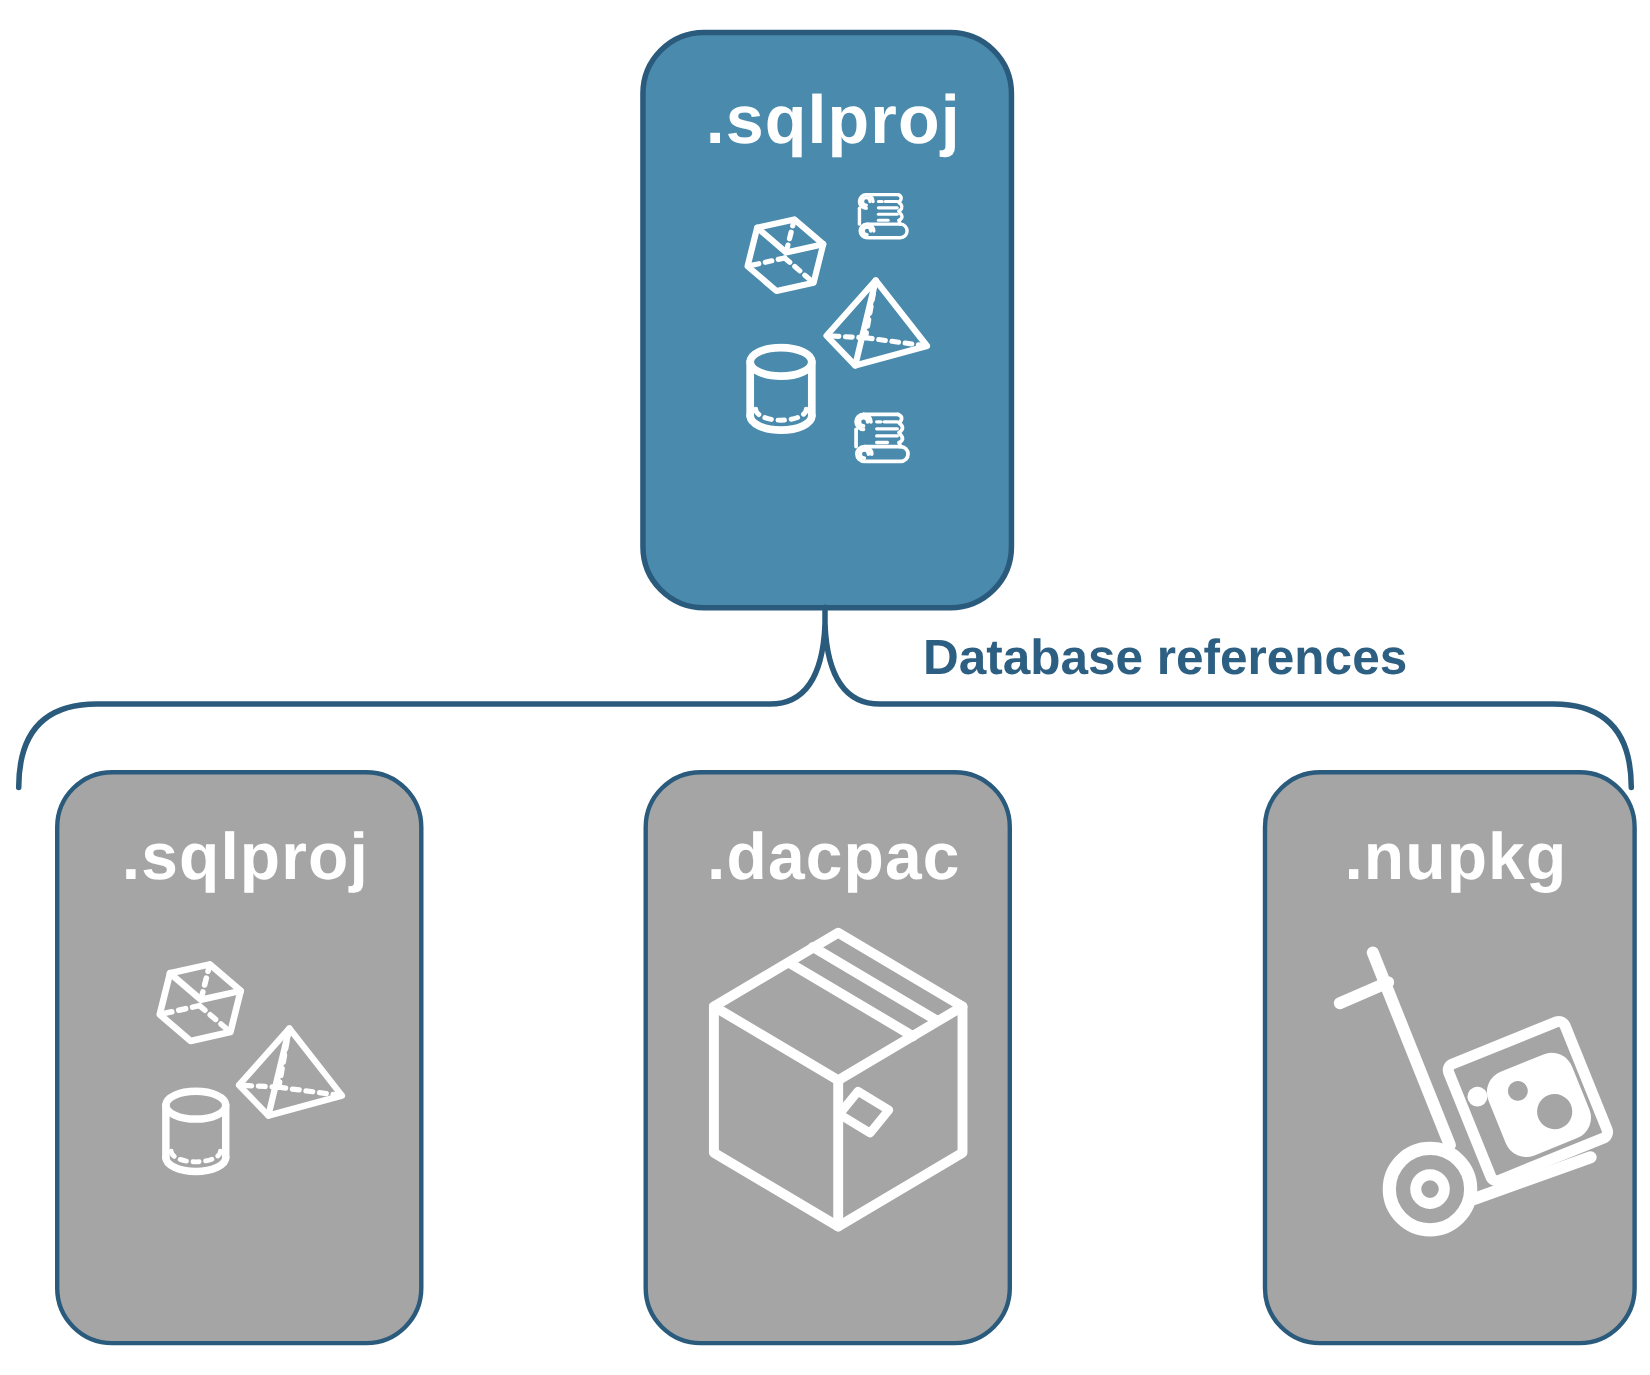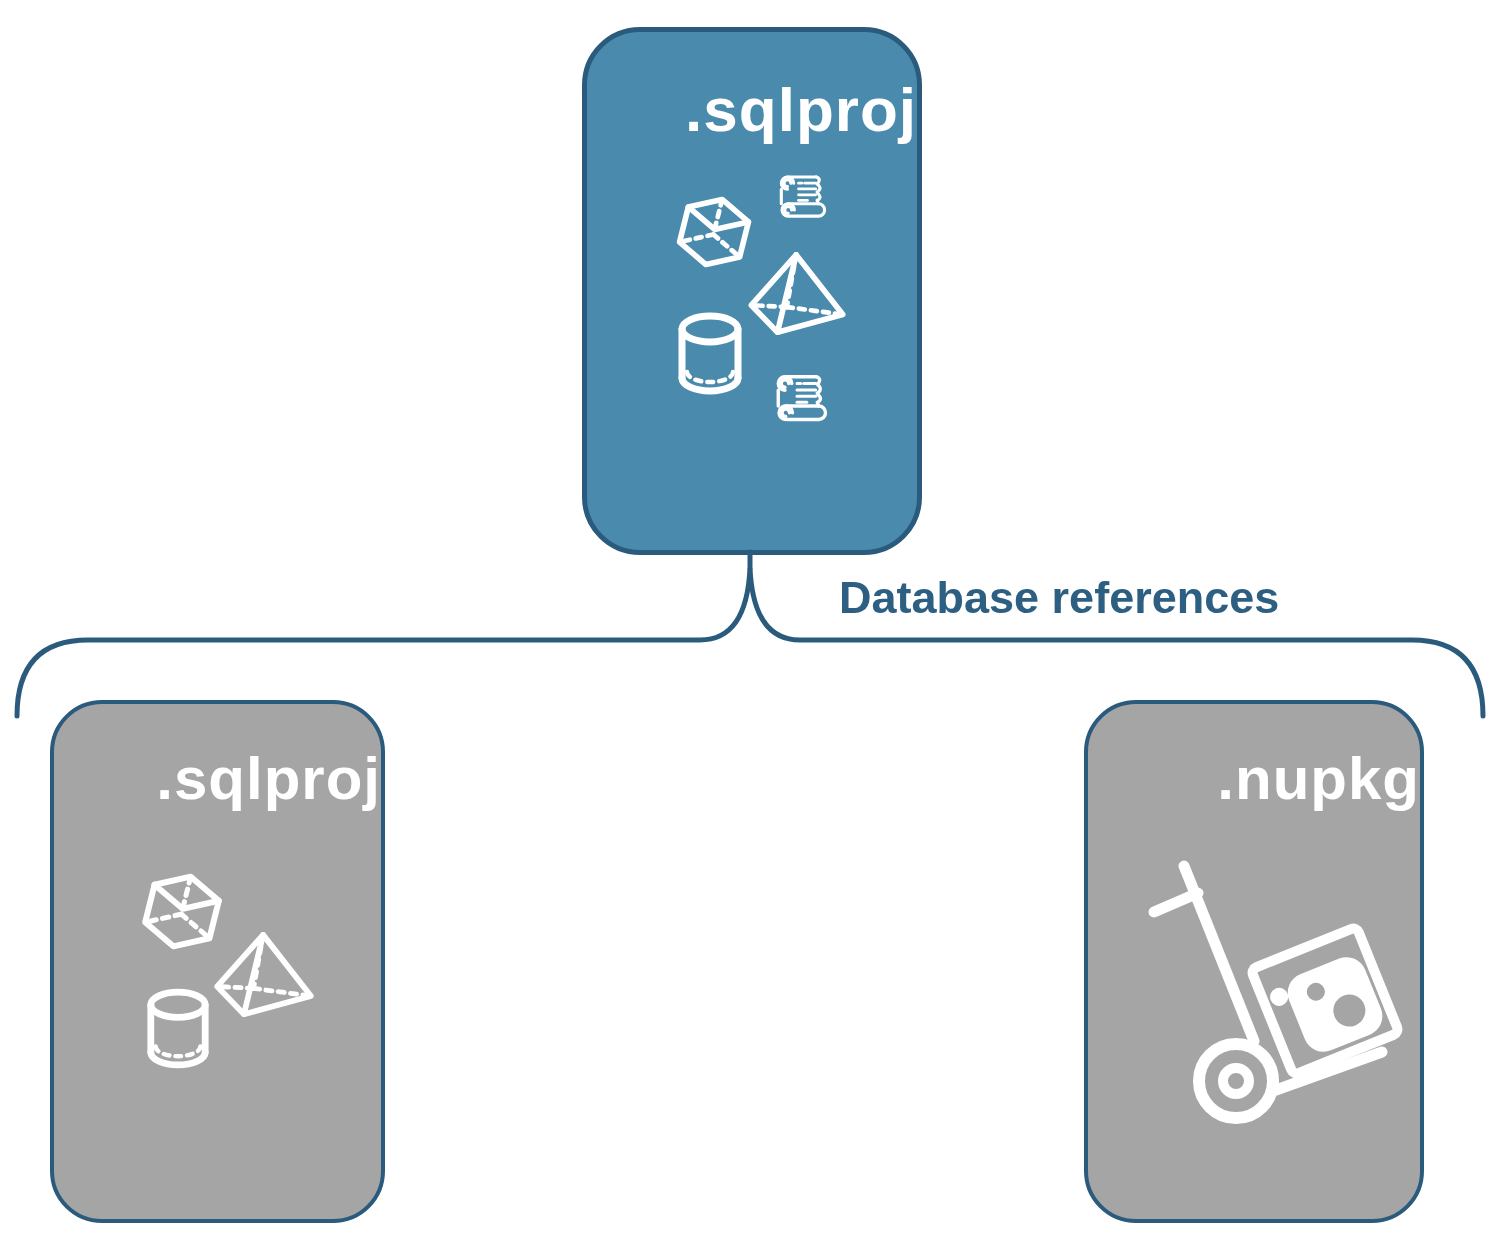--- a/index.html
+++ b/index.html
@@ -15,23 +15,23 @@
     border-radius:58px;
   }
   .card-child{
     background:var(--child-fill,#a5a5a5);
     border:4px solid var(--border,#2a5b7c);
     border-radius:52px;
     top:700px;height:523px;
   }
   .card-child-1{left:50px;width:335px;}
   .card-child-2{left:585px;width:335px;}
-  .card-child-3{left:1084px;width:340px;}
+  .card-child-3{left:1148px;width:340px;}
   .card-title{
-    margin-top:40px;text-align:right;
+    margin-top:40px;text-align:center;
     font-size:60px;font-weight:bold;letter-spacing:1px;
     color:var(--title,#ffffff);
     padding-left:11px;
   }
   .card-root .card-title{font-size:62px;margin-top:42px;}
   .icon{position:absolute;color:var(--icon,#ffffff);}
   .icon svg{display:block;width:100%;height:100%;overflow:visible;}
   .brace-svg{position:absolute;left:0;top:0;pointer-events:none;}
   .connector-label{
     position:absolute;left:839px;top:572px;
@@ -181,20 +181,28 @@
           <use href="#sym-pyramid"></use>
         </svg>
     </span>
     <span class="icon" style="left:90px;top:284px;width:68px;height:83px;">
       <svg>
           <use href="#sym-cylinder"></use>
         </svg>
     </span>
   </div>
 
+  <div class="card card-child card-child-2">
+    <div class="card-title">.dacpac</div>
+    <span class="icon" style="left:55px;top:138px;width:240px;height:280px;">
+      <svg>
+          <use href="#sym-package"></use>
+        </svg>
+    </span>
+  </div>
 
   <div class="card card-child card-child-3">
     <div class="card-title">.nupkg</div>
     <span class="icon" style="left:58px;top:145px;width:270px;height:300px;">
       <svg>
           <use href="#sym-handtruck"></use>
         </svg>
     </span>
   </div>
 

